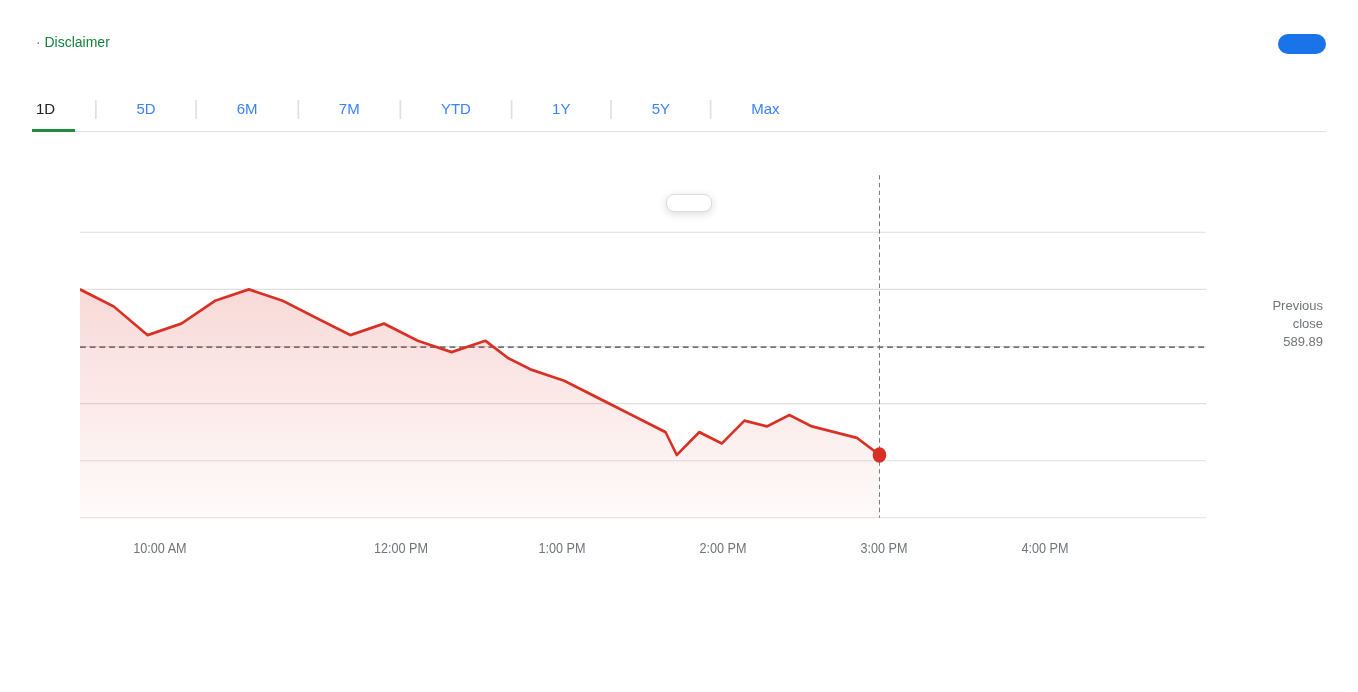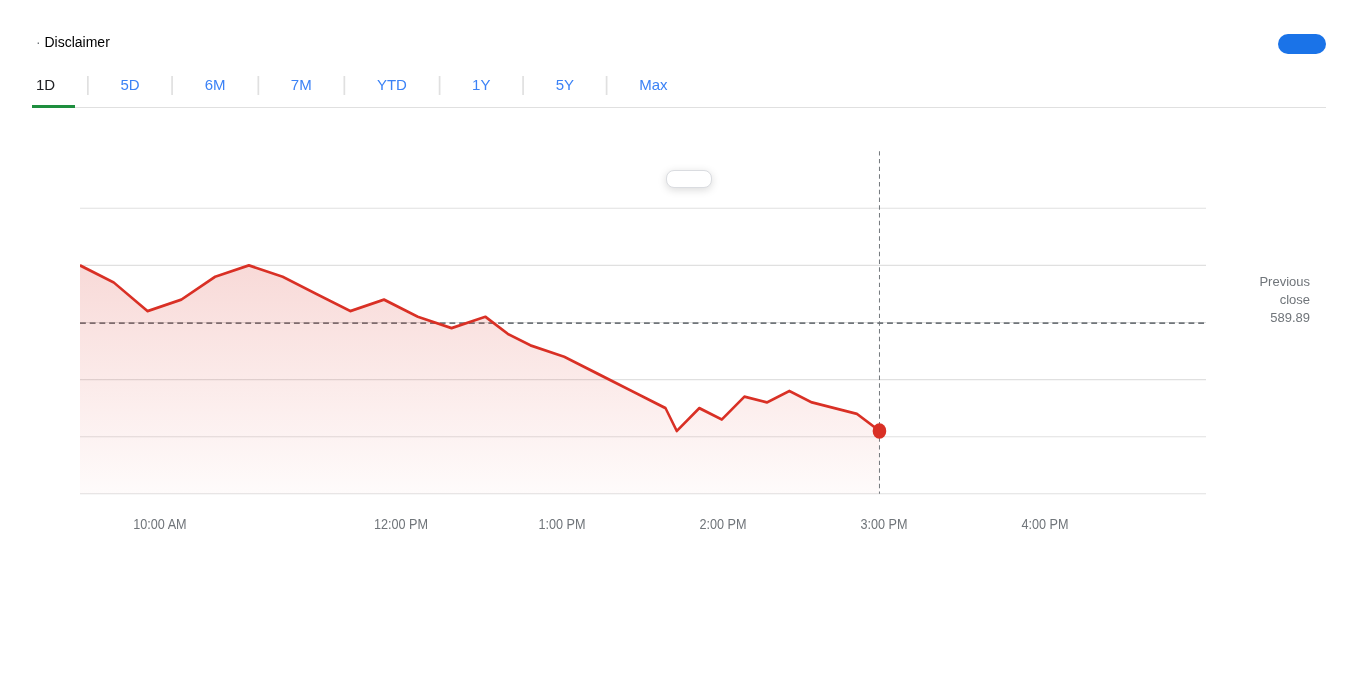--- a/index.html
+++ b/index.html
@@ -47,21 +47,21 @@
     .down-arrow {
       color: #d93025;
       font-size: 18px;
     }
     .price-meta {
       font-size: 14px;
       color: #70757a;
       margin-top: 6px;
     }
     .disclaimer-link {
-      color: #000000;
+      color: #15803d;
       text-decoration: none;
       text-align: center;
     }
     .nasdaq-section {
       text-align: right;
     }
     .nasdaq-label {
       font-size: 18px;
       color: #70757a;
       margin-bottom: 10px;
@@ -77,23 +77,23 @@
       display: flex;
       align-items: center;
       gap: 6px;
       font-weight: 500;
     }
 
     
     .tabs-row {
       display: flex;
       align-items: center;
-      margin-top: 12px;
+      margin-top: 36px;
       border-bottom: 1px solid #e0e0e0;
-      gap: 8px;
+      gap: 16px;
     }
     .tab {
       padding: 10px 20px 12px 20px;
       font-size: 15px;
       color: #3b82f6;
       cursor: pointer;
       border-bottom: 3px solid transparent;
       margin-bottom: -1px;
       font-weight: 500;
     }
@@ -135,21 +135,21 @@
       white-space: nowrap;
       pointer-events: none;
       display: flex;
       gap: 16px;
     }
     .tooltip-price {}
     .tooltip-time { color: #70757a; font-weight: 400; }
     
     .prev-close-label {
       position: absolute;
-      right: 16px;
+      right: 3px;
       font-size: 13px;
       color: #70757a;
       text-align: right;
       line-height: 1.4;
     }
   </style>
 </head>
 <body>
 
 <div class="container">

